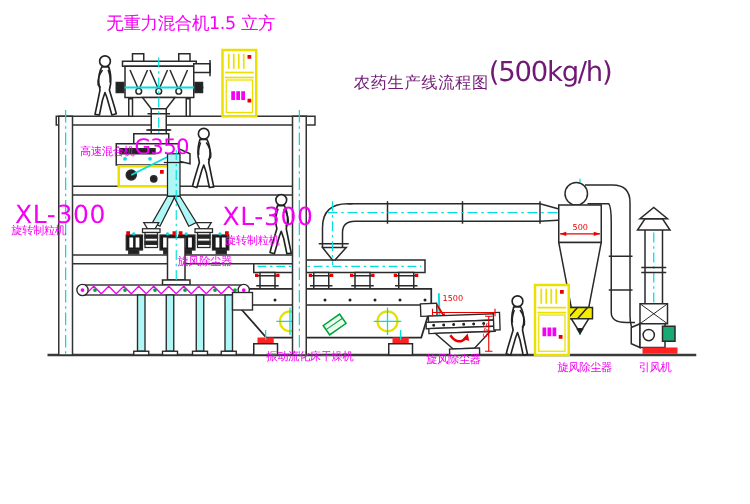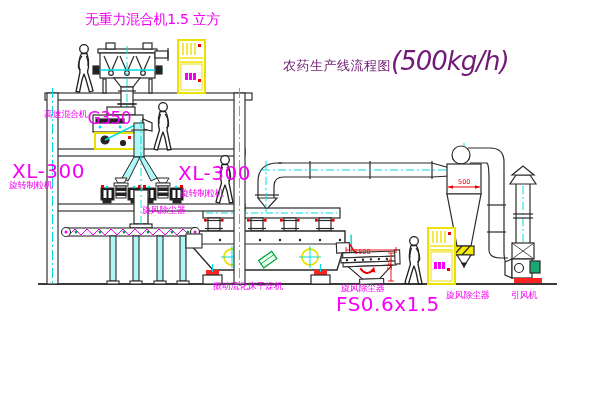--- a/index.html
+++ b/index.html
@@ -5,22 +5,22 @@
   html,body{margin:0;padding:0;background:#fff;}
   .canvas{position:relative;width:600px;height:403px;background:#ffffff;overflow:hidden;
           font-family:"DejaVu Sans",sans-serif;}
   svg{position:absolute;left:0;top:0;}
   .lab{position:absolute;color:#f400f4;font-size:9px;line-height:1;white-space:nowrap;letter-spacing:-0.3px;}
   .lab-lg{font-size:20px;letter-spacing:0.5px;}
   .dim{position:absolute;color:#e80000;font-size:6.5px;line-height:1;white-space:nowrap;}
   .vert{writing-mode:vertical-rl;}
   .title{position:absolute;left:283px;top:48px;color:#701a75;display:flex;align-items:flex-start;white-space:nowrap;}
   .title-cn{font-size:13px;padding-top:9px;letter-spacing:0.5px;}
-  .title-cap{font-size:26px;letter-spacing:-1px;line-height:1;font-style:italic;}
-  .hsm{display:flex;align-items:flex-start;}
+  .title-cap{font-size:22px;letter-spacing:-1px;line-height:1;}
+  .hsm{display:flex;align-items:flex-end;margin-left:20px;}
   .hsm .m{font-size:17px;letter-spacing:-0.5px;}
 </style>
 </head>
 <body>
 
 <div class="canvas">
 
 <svg width="600" height="403" viewBox="0 0 600 403">
   <defs>
     <g id="walker">
@@ -389,23 +389,22 @@
 <div class="lab" style="left:9px;top:181px;">旋转制粒机</div>
 
 <div class="lab lab-lg" style="left:178px;top:163px;">XL-300</div>
 <div class="lab" style="left:180px;top:189px;">旋转制粒机</div>
 
 <div class="lab" style="left:142px;top:206px;">旋风除尘器</div>
 
 <div class="lab" style="left:213px;top:282px;">振动流化床干燥机</div>
 
 <div class="lab" style="left:341px;top:284px;">旋风除尘器</div>
-<div class="lab lab-lg" style="left:336px;top:294px;">FS0.6x1.5</div>
 
 <div class="lab" style="left:446px;top:291px;">旋风除尘器</div>
 
 <div class="lab" style="left:511px;top:291px;">引风机</div>
 
-<div class="dim" style="left:354px;top:249px;text-align:right;">1500</div>
+<div class="dim" style="left:354px;top:236px;text-align:right;">1500</div>
 <div class="dim vert" style="left:385px;top:258px;">545</div>
 <div class="dim" style="left:458px;top:179px;">500</div>
 
 </div>
 
 </body></html>

